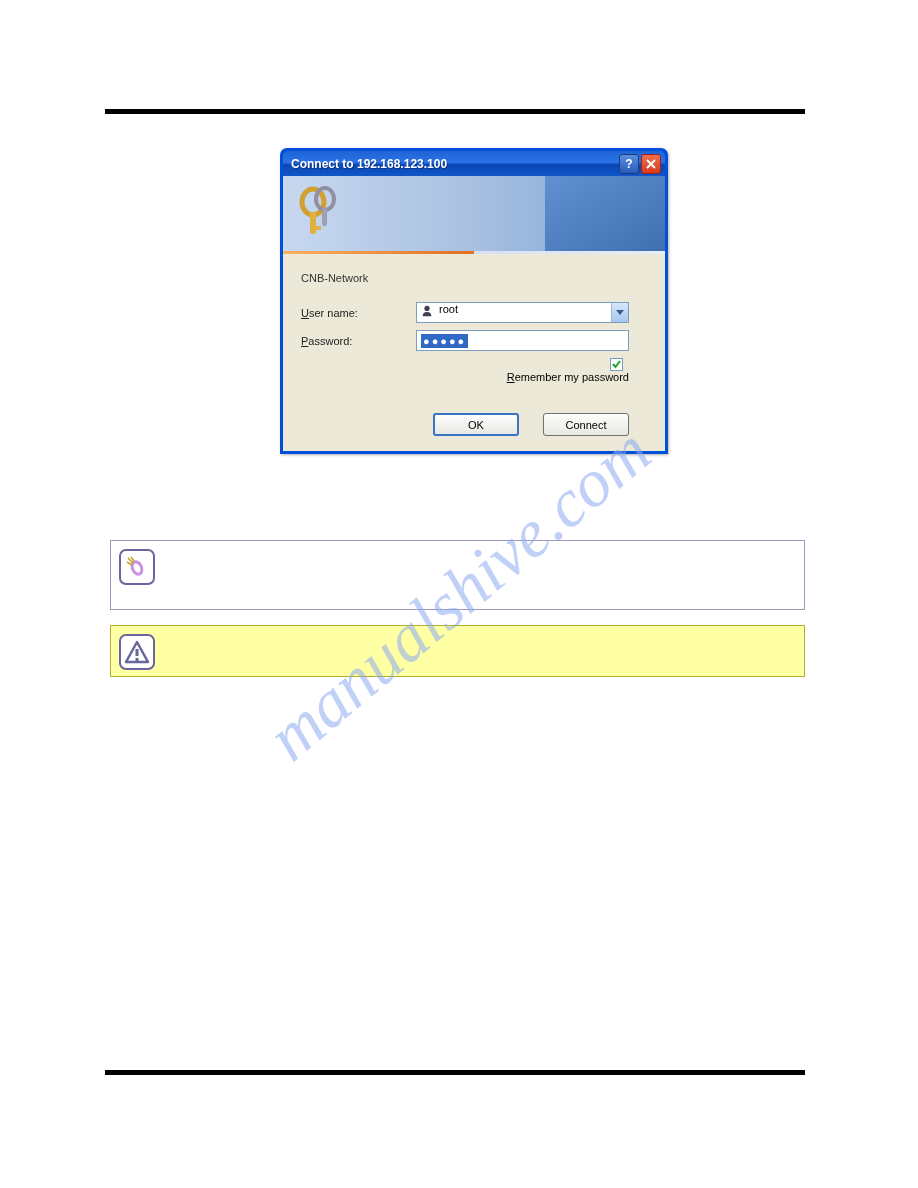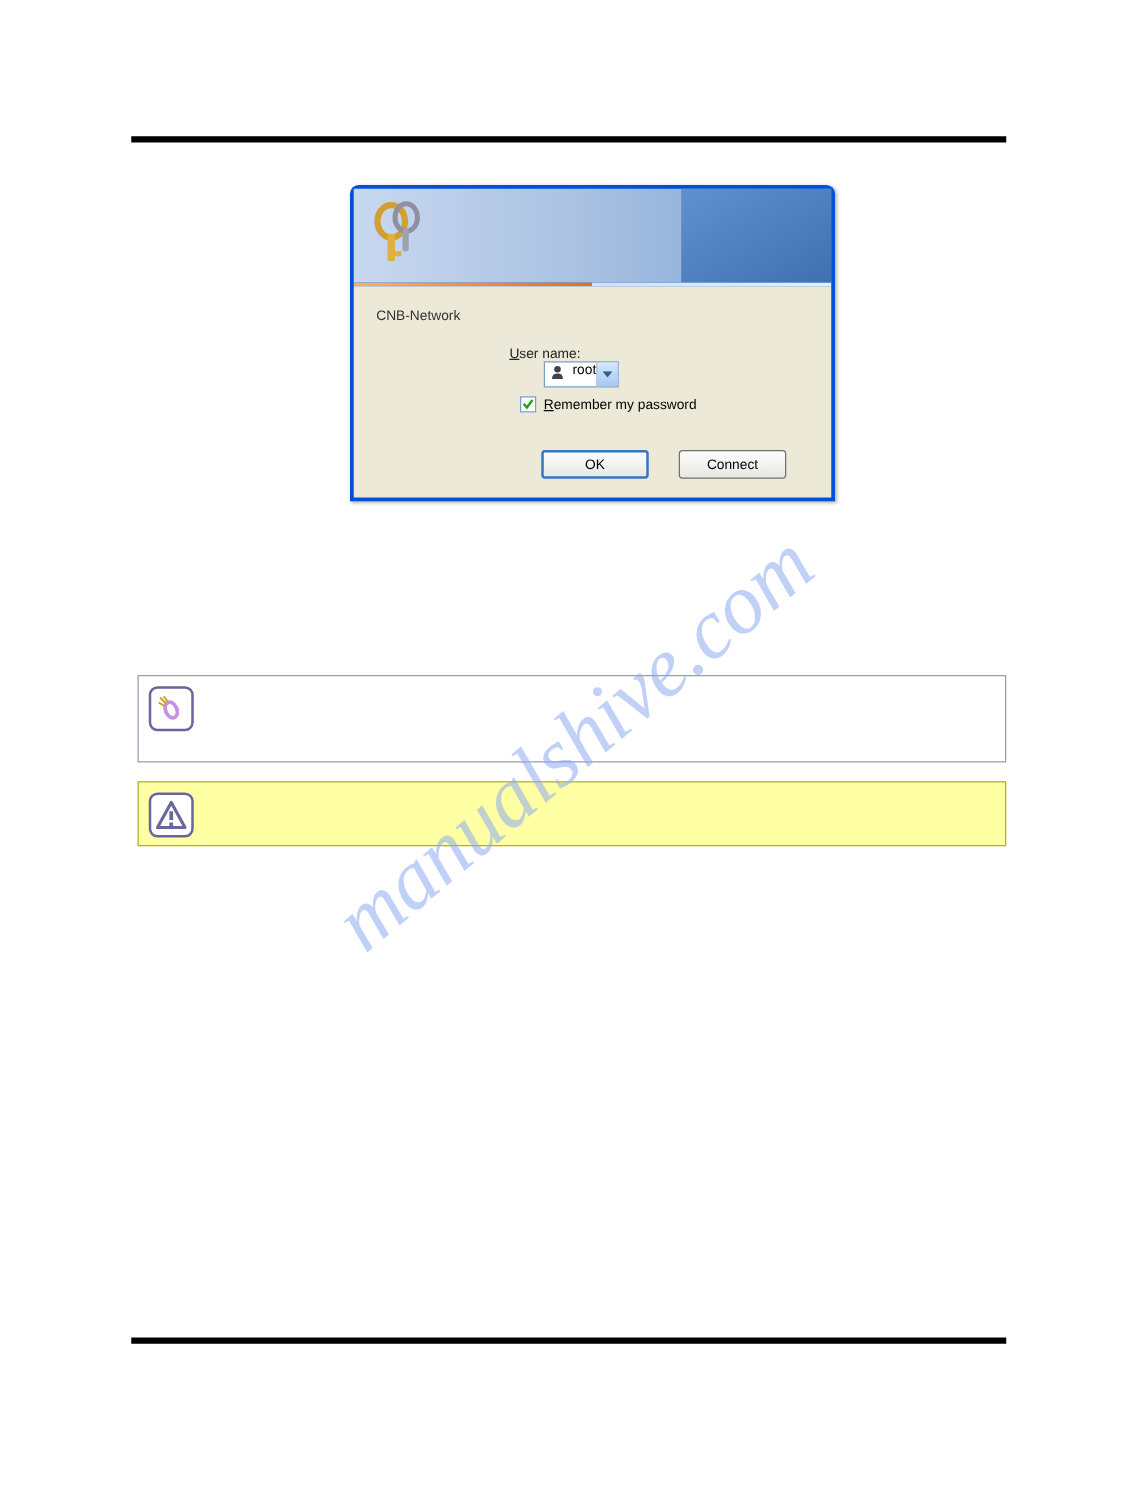--- a/index.html
+++ b/index.html
@@ -98,21 +98,20 @@
       padding: 18px 36px 15px 18px;
     }
     .realm {
       margin-bottom: 18px;
       color: #333;
     }
     .field-row {
       display: flex;
       align-items: center;
       margin-bottom: 7px;
-      flex-direction: column;
     }
     .field-label {
       width: 115px;
       color: #222;
     }
     .field-label .ul { text-decoration: underline; }
     .combo {
       flex: 1;
       height: 21px;
       background: #fff;
@@ -153,20 +152,21 @@
       font-size: 11px;
       letter-spacing: 2px;
     }
 
     .checkbox-row {
       display: flex;
       align-items: flex-end;
       margin-left: 115px;
       margin-top: 6px;
       margin-bottom: 30px;
+      flex-direction: column;
     }
     .xp-check {
       width: 13px; height: 13px;
       border: 1px solid #7b9ebd;
       background: #fff;
       margin-right: 6px;
       display: flex; align-items: center; justify-content: center;
       color: #21a121;
       font-size: 11px;
       font-weight: bold;
@@ -239,20 +239,31 @@
   </style>
 </head>
 <body>
 
 <div class="top-rule"></div>
 <div class="bottom-rule"></div>
 
 <div class="watermark">manualshive.com</div>
 
 <div class="dialog">
+  <div class="titlebar">
+    <span class="titlebar-text">Connect to 192.168.123.100</span>
+    <div class="titlebar-btn help">
+      <span>?</span>
+    </div>
+    <div class="titlebar-btn close">
+      <svg viewBox="0 0 10 10">
+        <path d="M1 1 L9 9 M9 1 L1 9" stroke="#fff" stroke-width="2"></path>
+      </svg>
+    </div>
+  </div>
 
   <div class="banner">
     <svg class="keys-icon" viewBox="0 0 50 55">
       <ellipse cx="18" cy="18" rx="11" ry="13" fill="none" stroke="#d0a030" stroke-width="5"></ellipse>
       <rect x="15" y="28" width="6" height="22" fill="#e0b040" rx="2"></rect>
       <rect x="21" y="42" width="5" height="4" fill="#e0b040"></rect>
       <ellipse cx="30" cy="15" rx="9" ry="11" fill="none" stroke="#9090a0" stroke-width="4"></ellipse>
       <rect x="27" y="24" width="5" height="18" fill="#a0a0b0" rx="2"></rect>
     </svg>
   </div>
@@ -272,20 +283,26 @@
         </span>
         <span class="combo-text">root</span>
         <span class="arrow">
           <svg viewBox="0 0 8 6">
               <path d="M0 0 L4 5 L8 0 Z" fill="#3a5a8a"></path>
             </svg>
         </span>
       </div>
     </div>
 
+    <div class="field-row">
+      <div class="field-label"><span class="ul">P</span><span>assword:</span></div>
+      <div class="pwfield">
+        <span class="sel">●●●●●</span>
+      </div>
+    </div>
 
     <div class="checkbox-row">
       <div class="xp-check">
         <svg width="11" height="11" viewBox="0 0 11 11">
             <path d="M2 5 L4.5 8 L9 2" fill="none" stroke="#21a121" stroke-width="2"></path>
           </svg>
       </div>
       <span class="check-label"><span class="ul">R</span><span>emember my password</span></span>
     </div>
 

